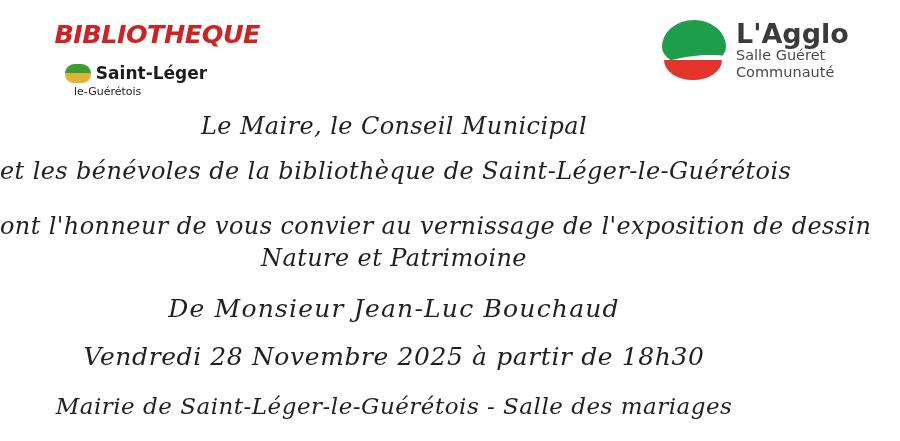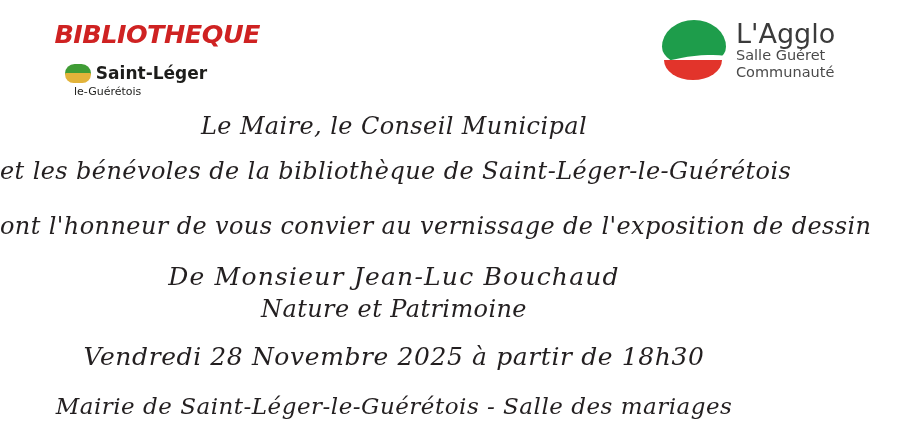--- a/index.html
+++ b/index.html
@@ -114,21 +114,21 @@
     background: #ffffff;
     border-radius: 50%;
     transform: rotate(-6deg);
   }
   .agglo-text {
     margin-left: 6px;
     padding-top: 2px;
   }
   .agglo-title {
     font-family: "DejaVu Sans", sans-serif;
-    font-weight: normal;
+    font-weight: bold;
     font-size: 27px;
     color: #3b3b3b;
     line-height: 1;
   }
   .agglo-line {
     font-family: "DejaVu Sans", sans-serif;
     font-size: 14.5px;
     color: #4a4a4a;
     line-height: 1.18;
   }
@@ -181,17 +181,17 @@
     <span class="agglo-title">L'Agglo</span>
     <div class="agglo-line">Salle Guéret</div>
     <div class="agglo-line">Communauté</div>
   </span>
 </div>
 
 <div class="invitation">
   <div class="inv-line line-1">Le Maire, le Conseil Municipal</div>
   <div class="inv-line line-2">et les bénévoles de la bibliothèque de Saint-Léger-le-Guérétois</div>
   <div class="inv-line line-3">ont l'honneur de vous convier au vernissage de l'exposition de dessin</div>
+  <div class="inv-line line-4">Nature et Patrimoine</div>
   <div class="inv-line line-5">De Monsieur  Jean-Luc  Bouchaud</div>
-  <div class="inv-line line-4">Nature et Patrimoine</div>
   <div class="inv-line line-6">Vendredi 28 Novembre 2025 à partir de 18h30</div>
   <div class="inv-line line-7">Mairie de Saint-Léger-le-Guérétois - Salle des mariages</div>
 </div>
 
 </body></html>

